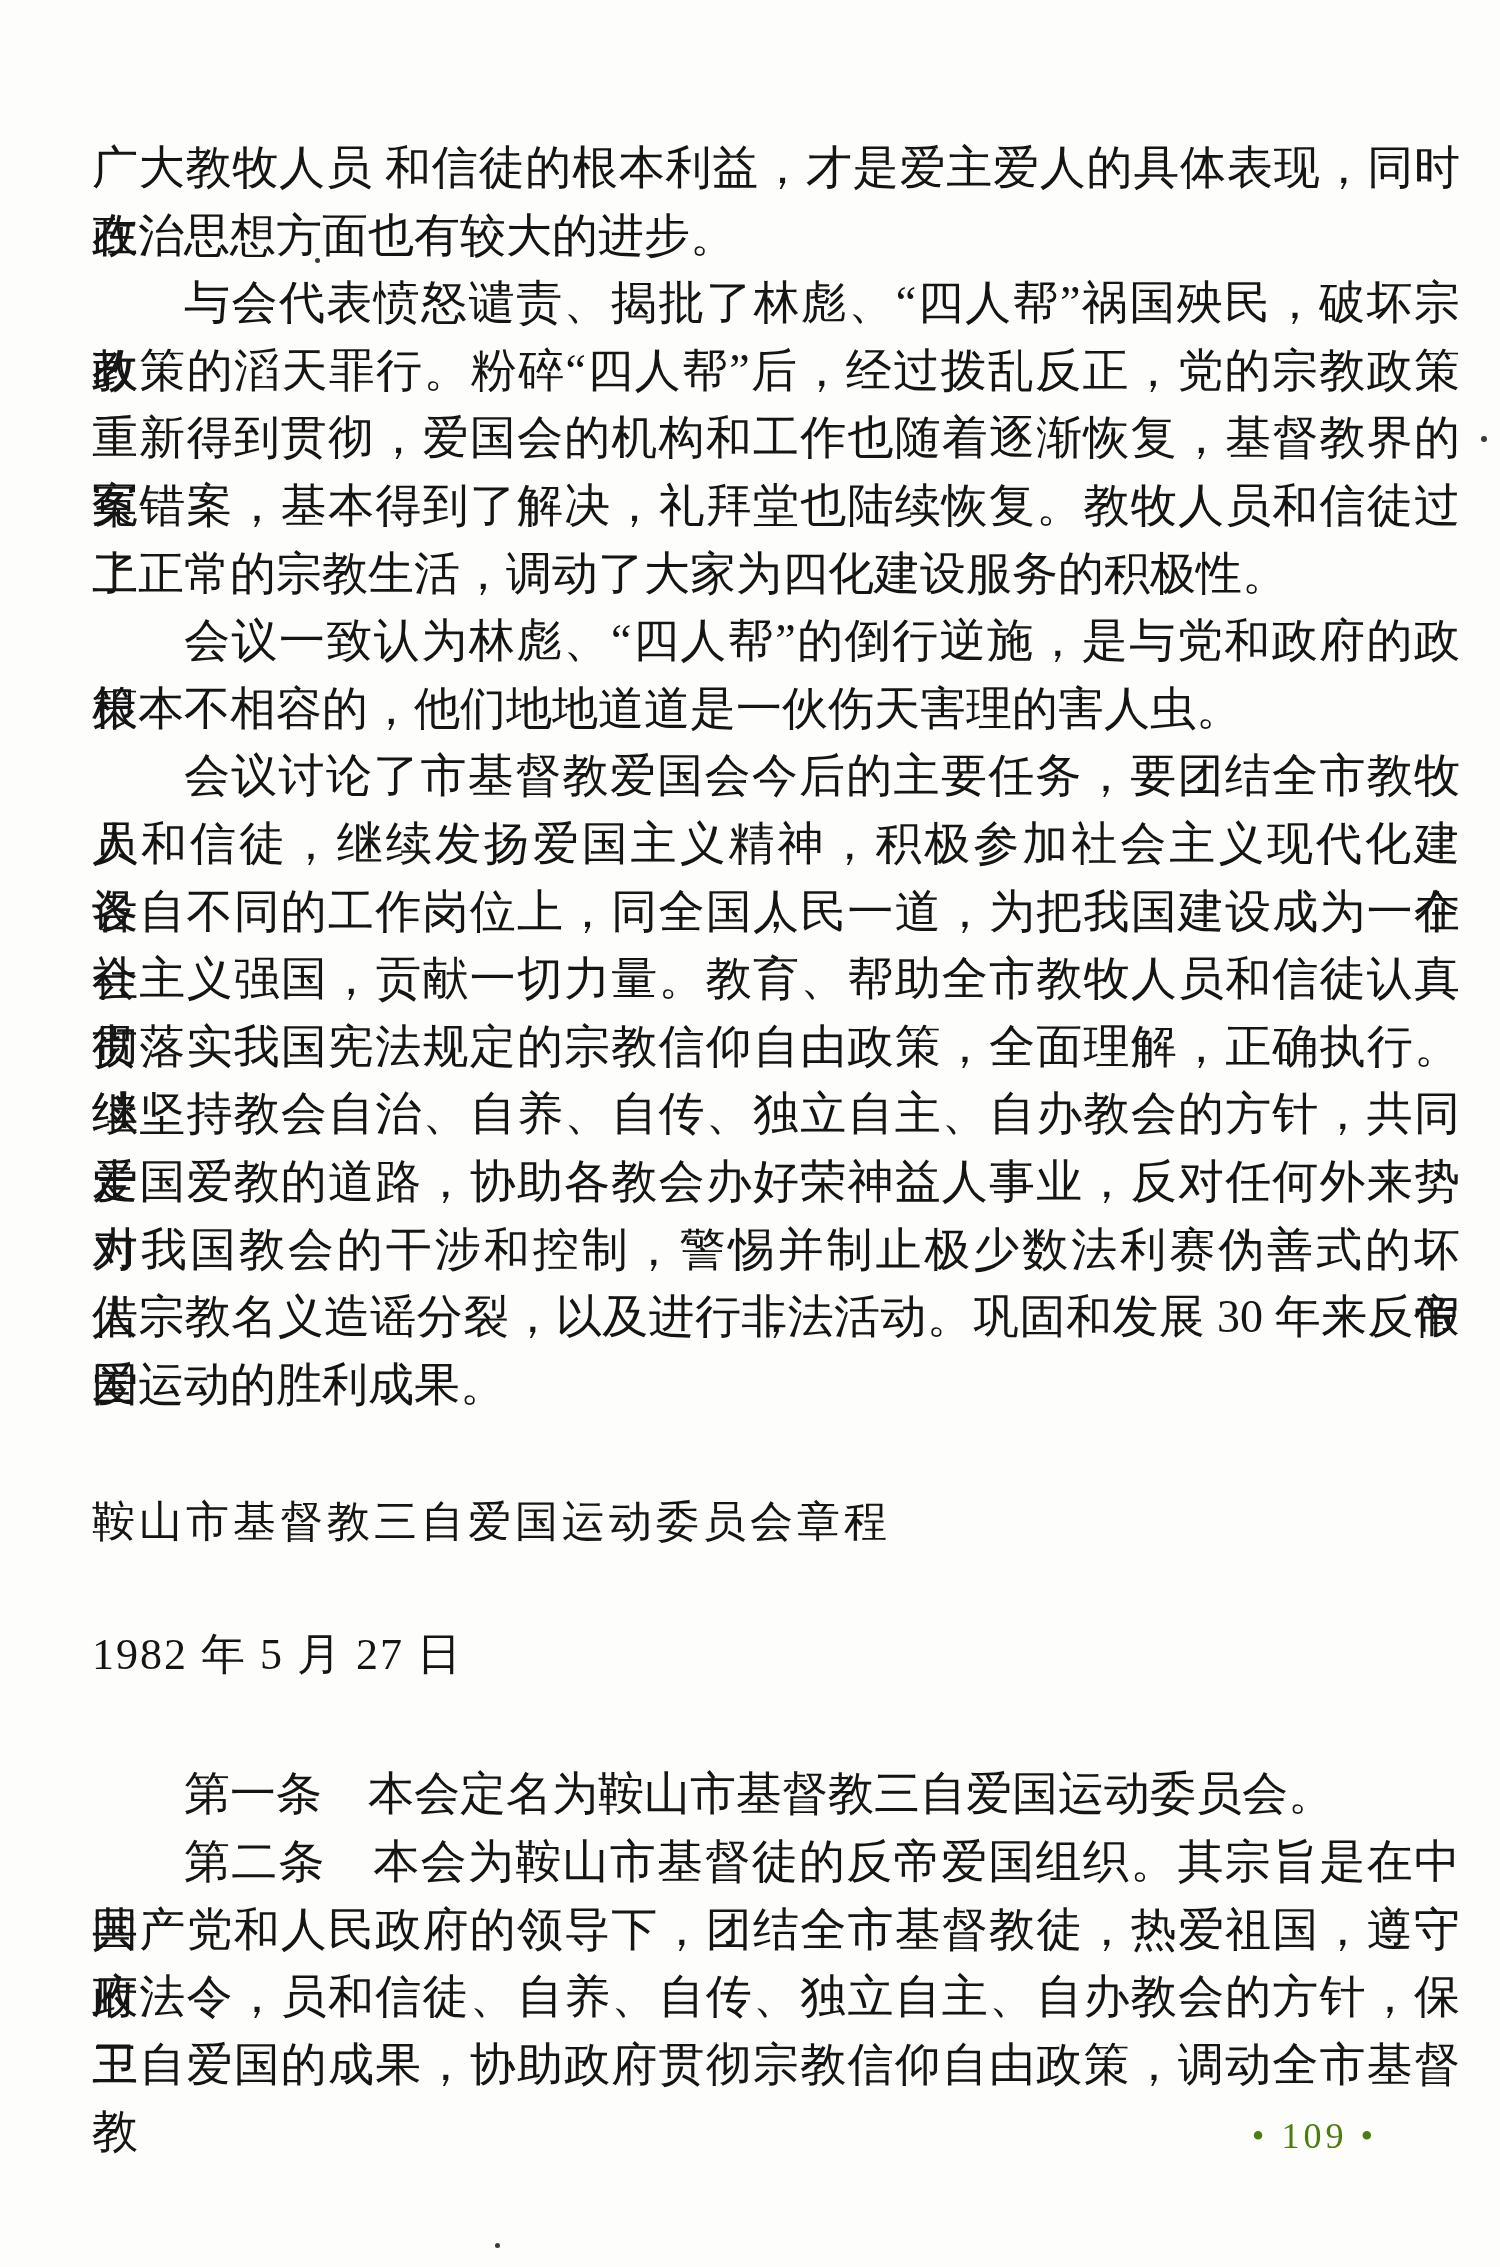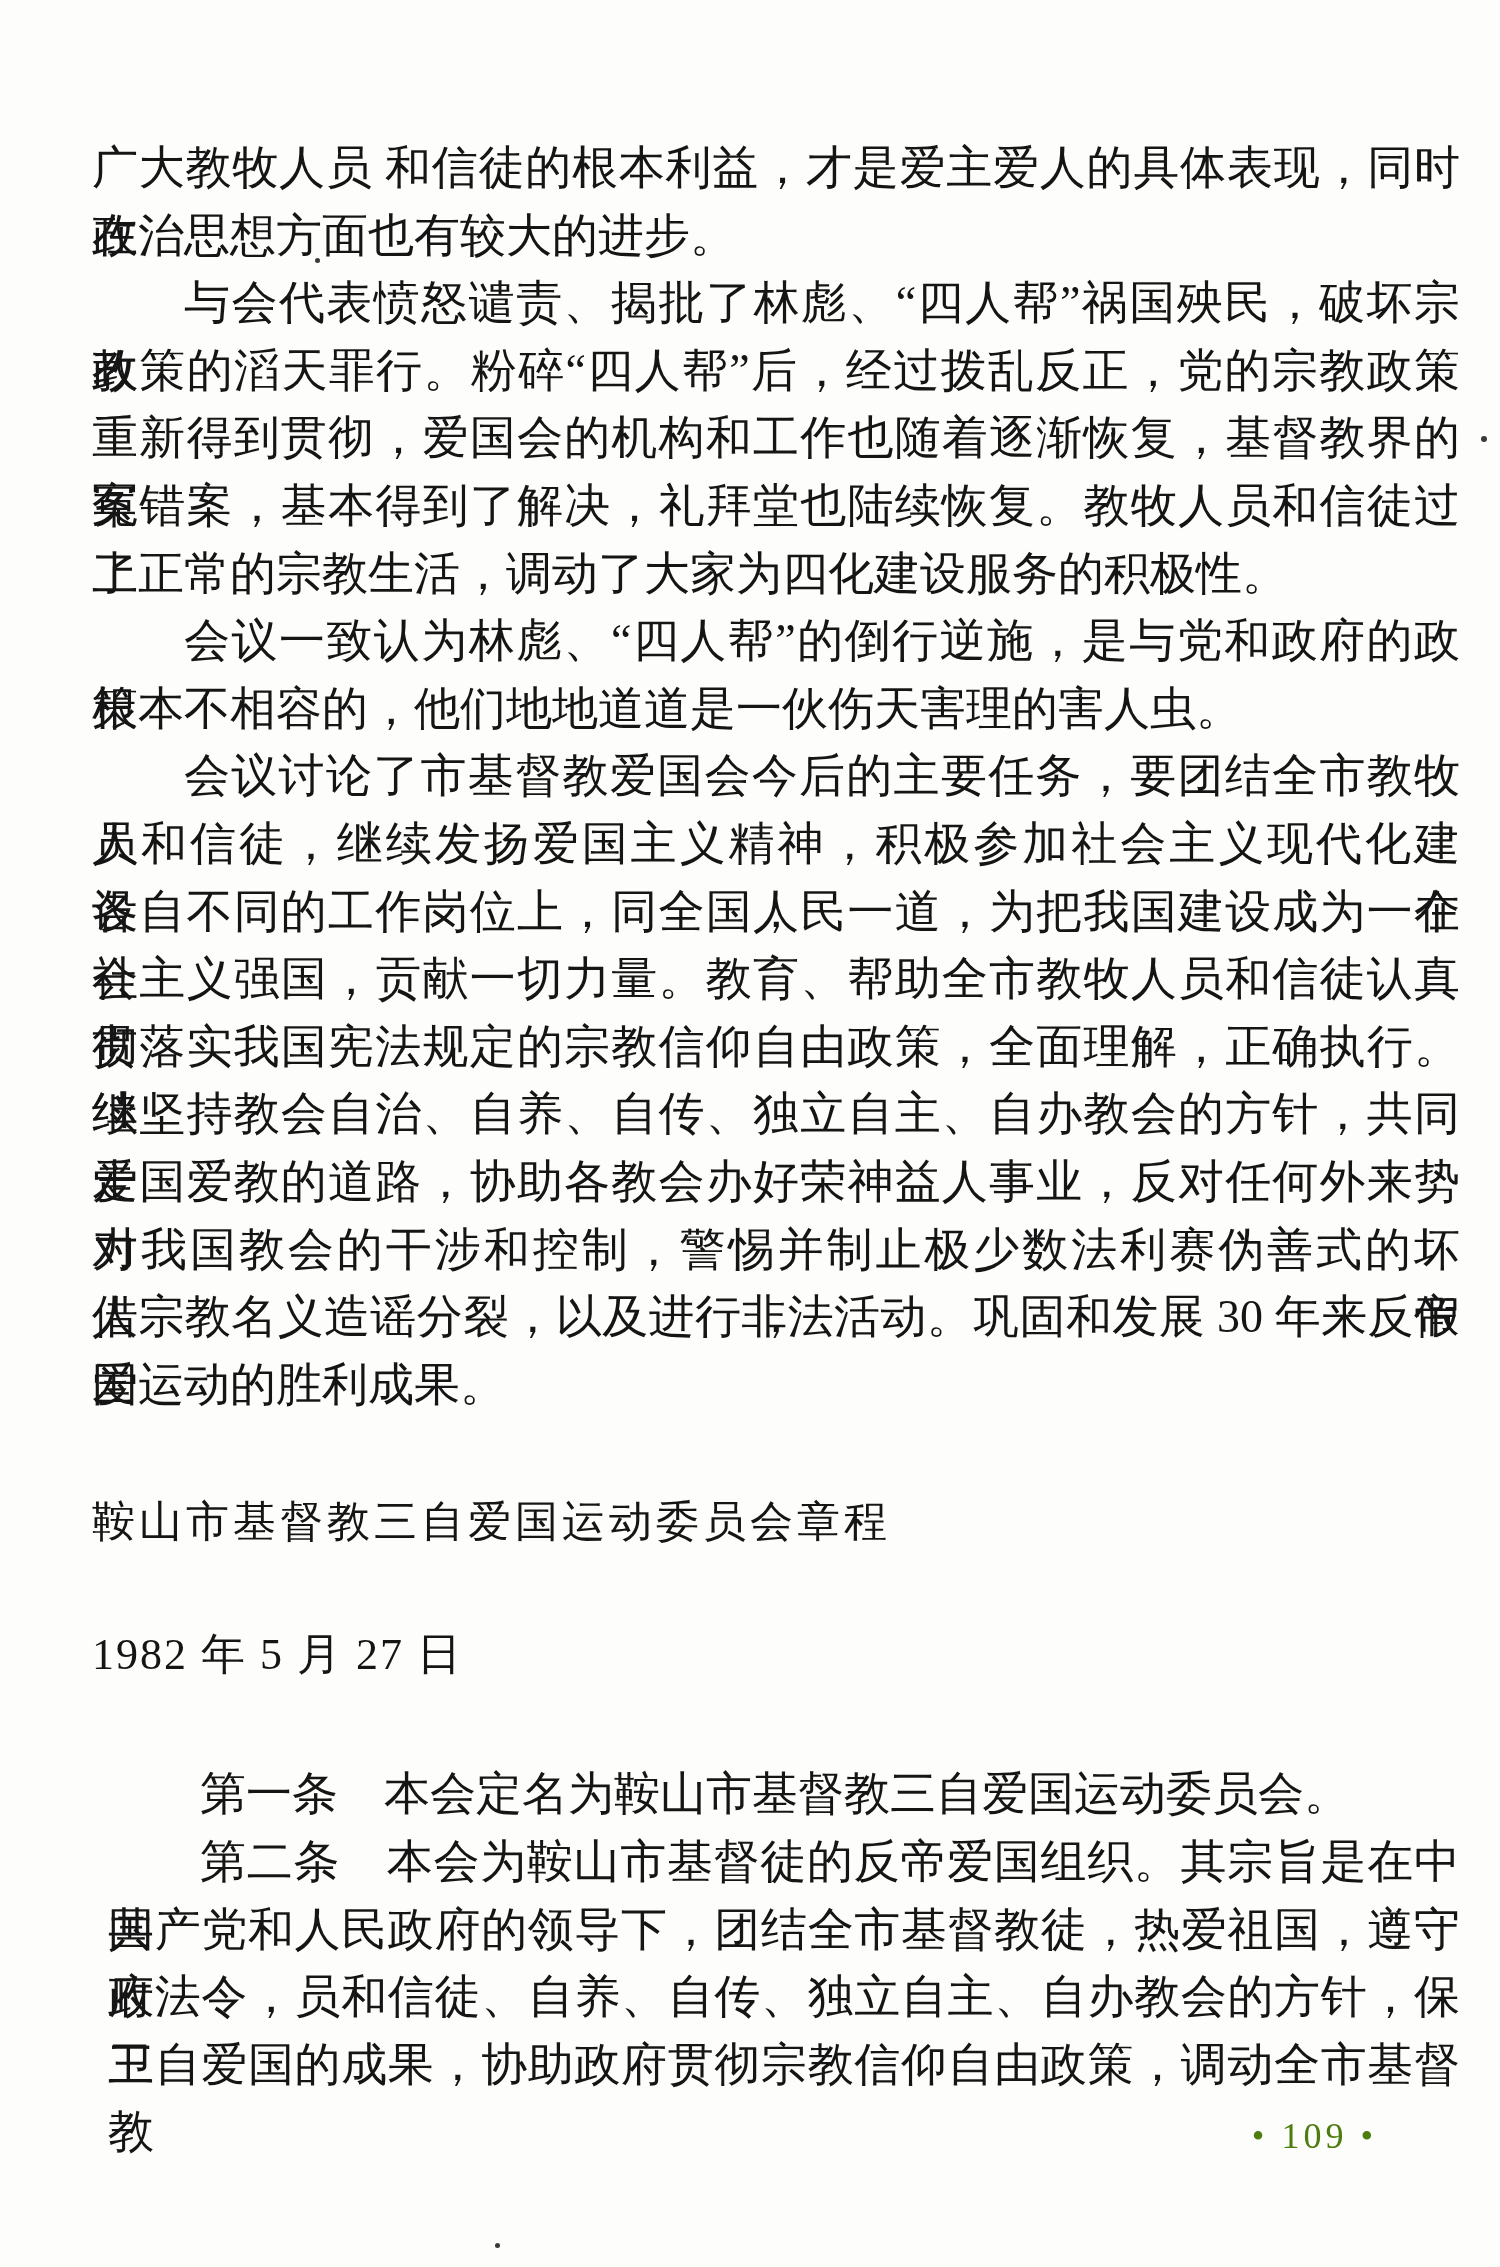--- a/index.html
+++ b/index.html
@@ -44,21 +44,21 @@
     font-weight: normal;
   }
   .section-date {
     margin-top: 65px;
     font-size: 44px;
     height: 67.6px;
     line-height: 67.6px;
     text-align: left;
     letter-spacing: 2px;
   }
-  .articles { margin-top: 72px; margin-left: 16px; }
+  .articles { margin-top: 72px; }
   .page-number {
     position: absolute;
     top: 2103px;
     right: 123px;
     font-size: 36px;
     line-height: 67.6px;
     letter-spacing: 4px;
     color: #4d7c0f;
   }
   .speck {

